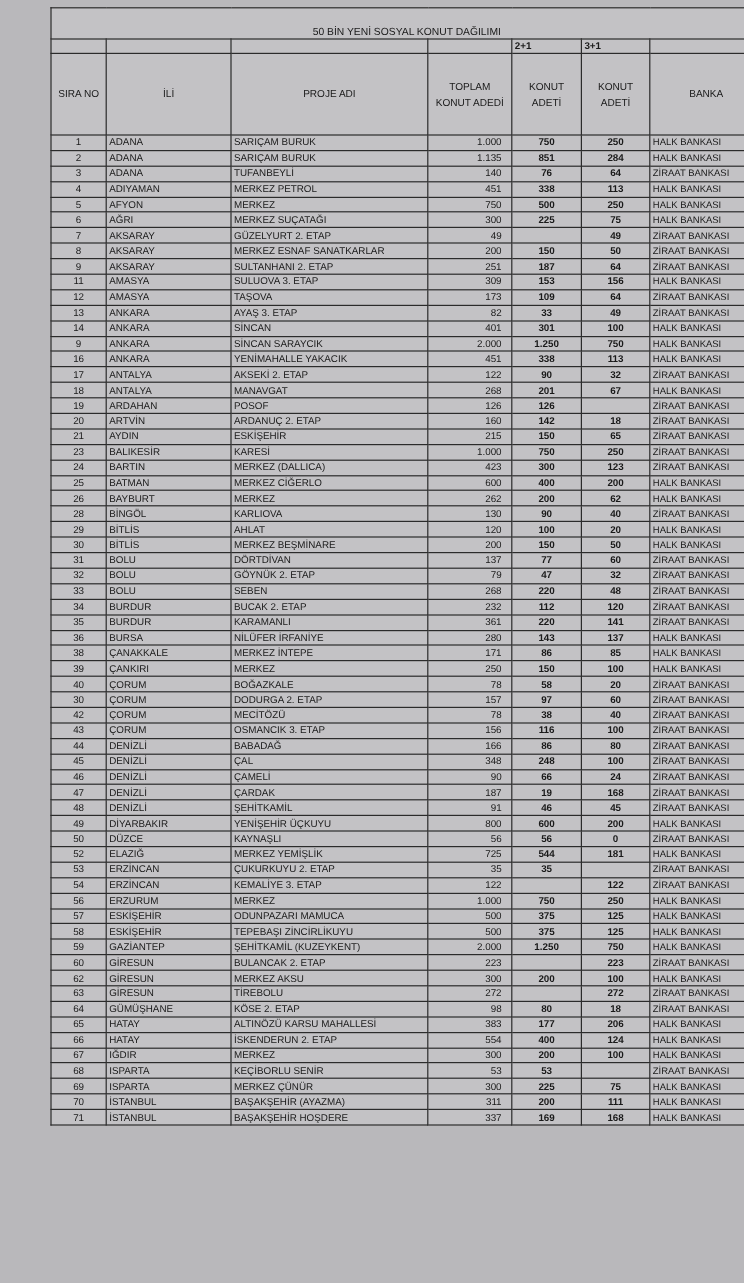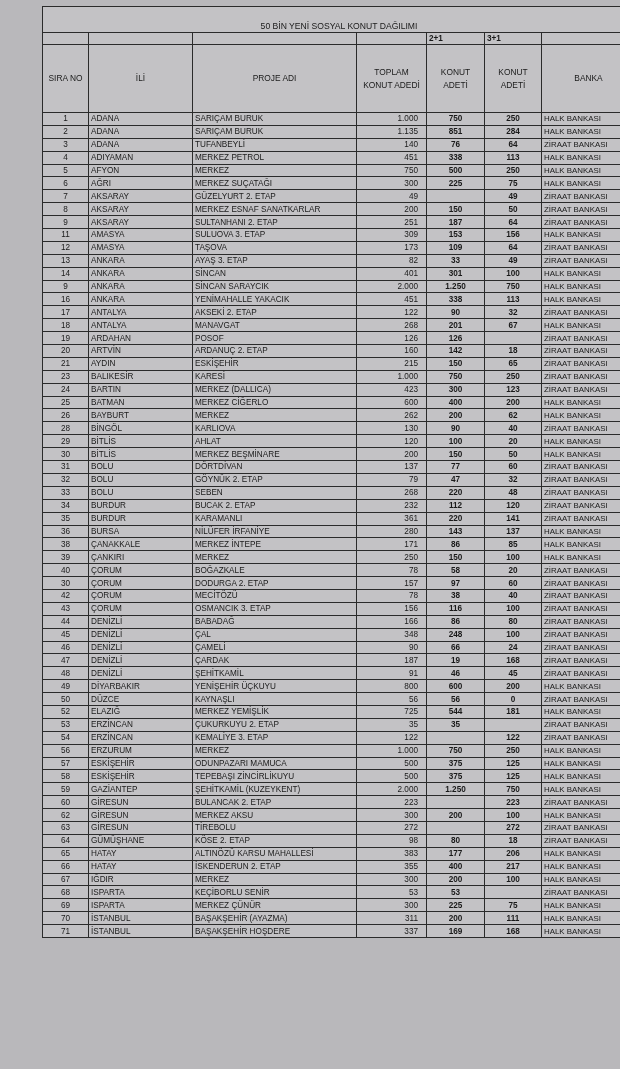--- a/index.html
+++ b/index.html
@@ -615,23 +615,23 @@
           <td class="proje">ALTINÖZÜ KARSU MAHALLESİ</td>
           <td class="toplam">383</td>
           <td class="k2">177</td>
           <td class="k3">206</td>
           <td class="banka">HALK BANKASI</td>
         </tr>
         <tr>
           <td class="no">66</td>
           <td class="il">HATAY</td>
           <td class="proje">İSKENDERUN 2. ETAP</td>
-          <td class="toplam">355</td>
+          <td class="toplam">554</td>
           <td class="k2">400</td>
-          <td class="k3">217</td>
+          <td class="k3">124</td>
           <td class="banka">HALK BANKASI</td>
         </tr>
         <tr>
           <td class="no">67</td>
           <td class="il">IĞDIR</td>
           <td class="proje">MERKEZ</td>
           <td class="toplam">300</td>
           <td class="k2">200</td>
           <td class="k3">100</td>
           <td class="banka">HALK BANKASI</td>

